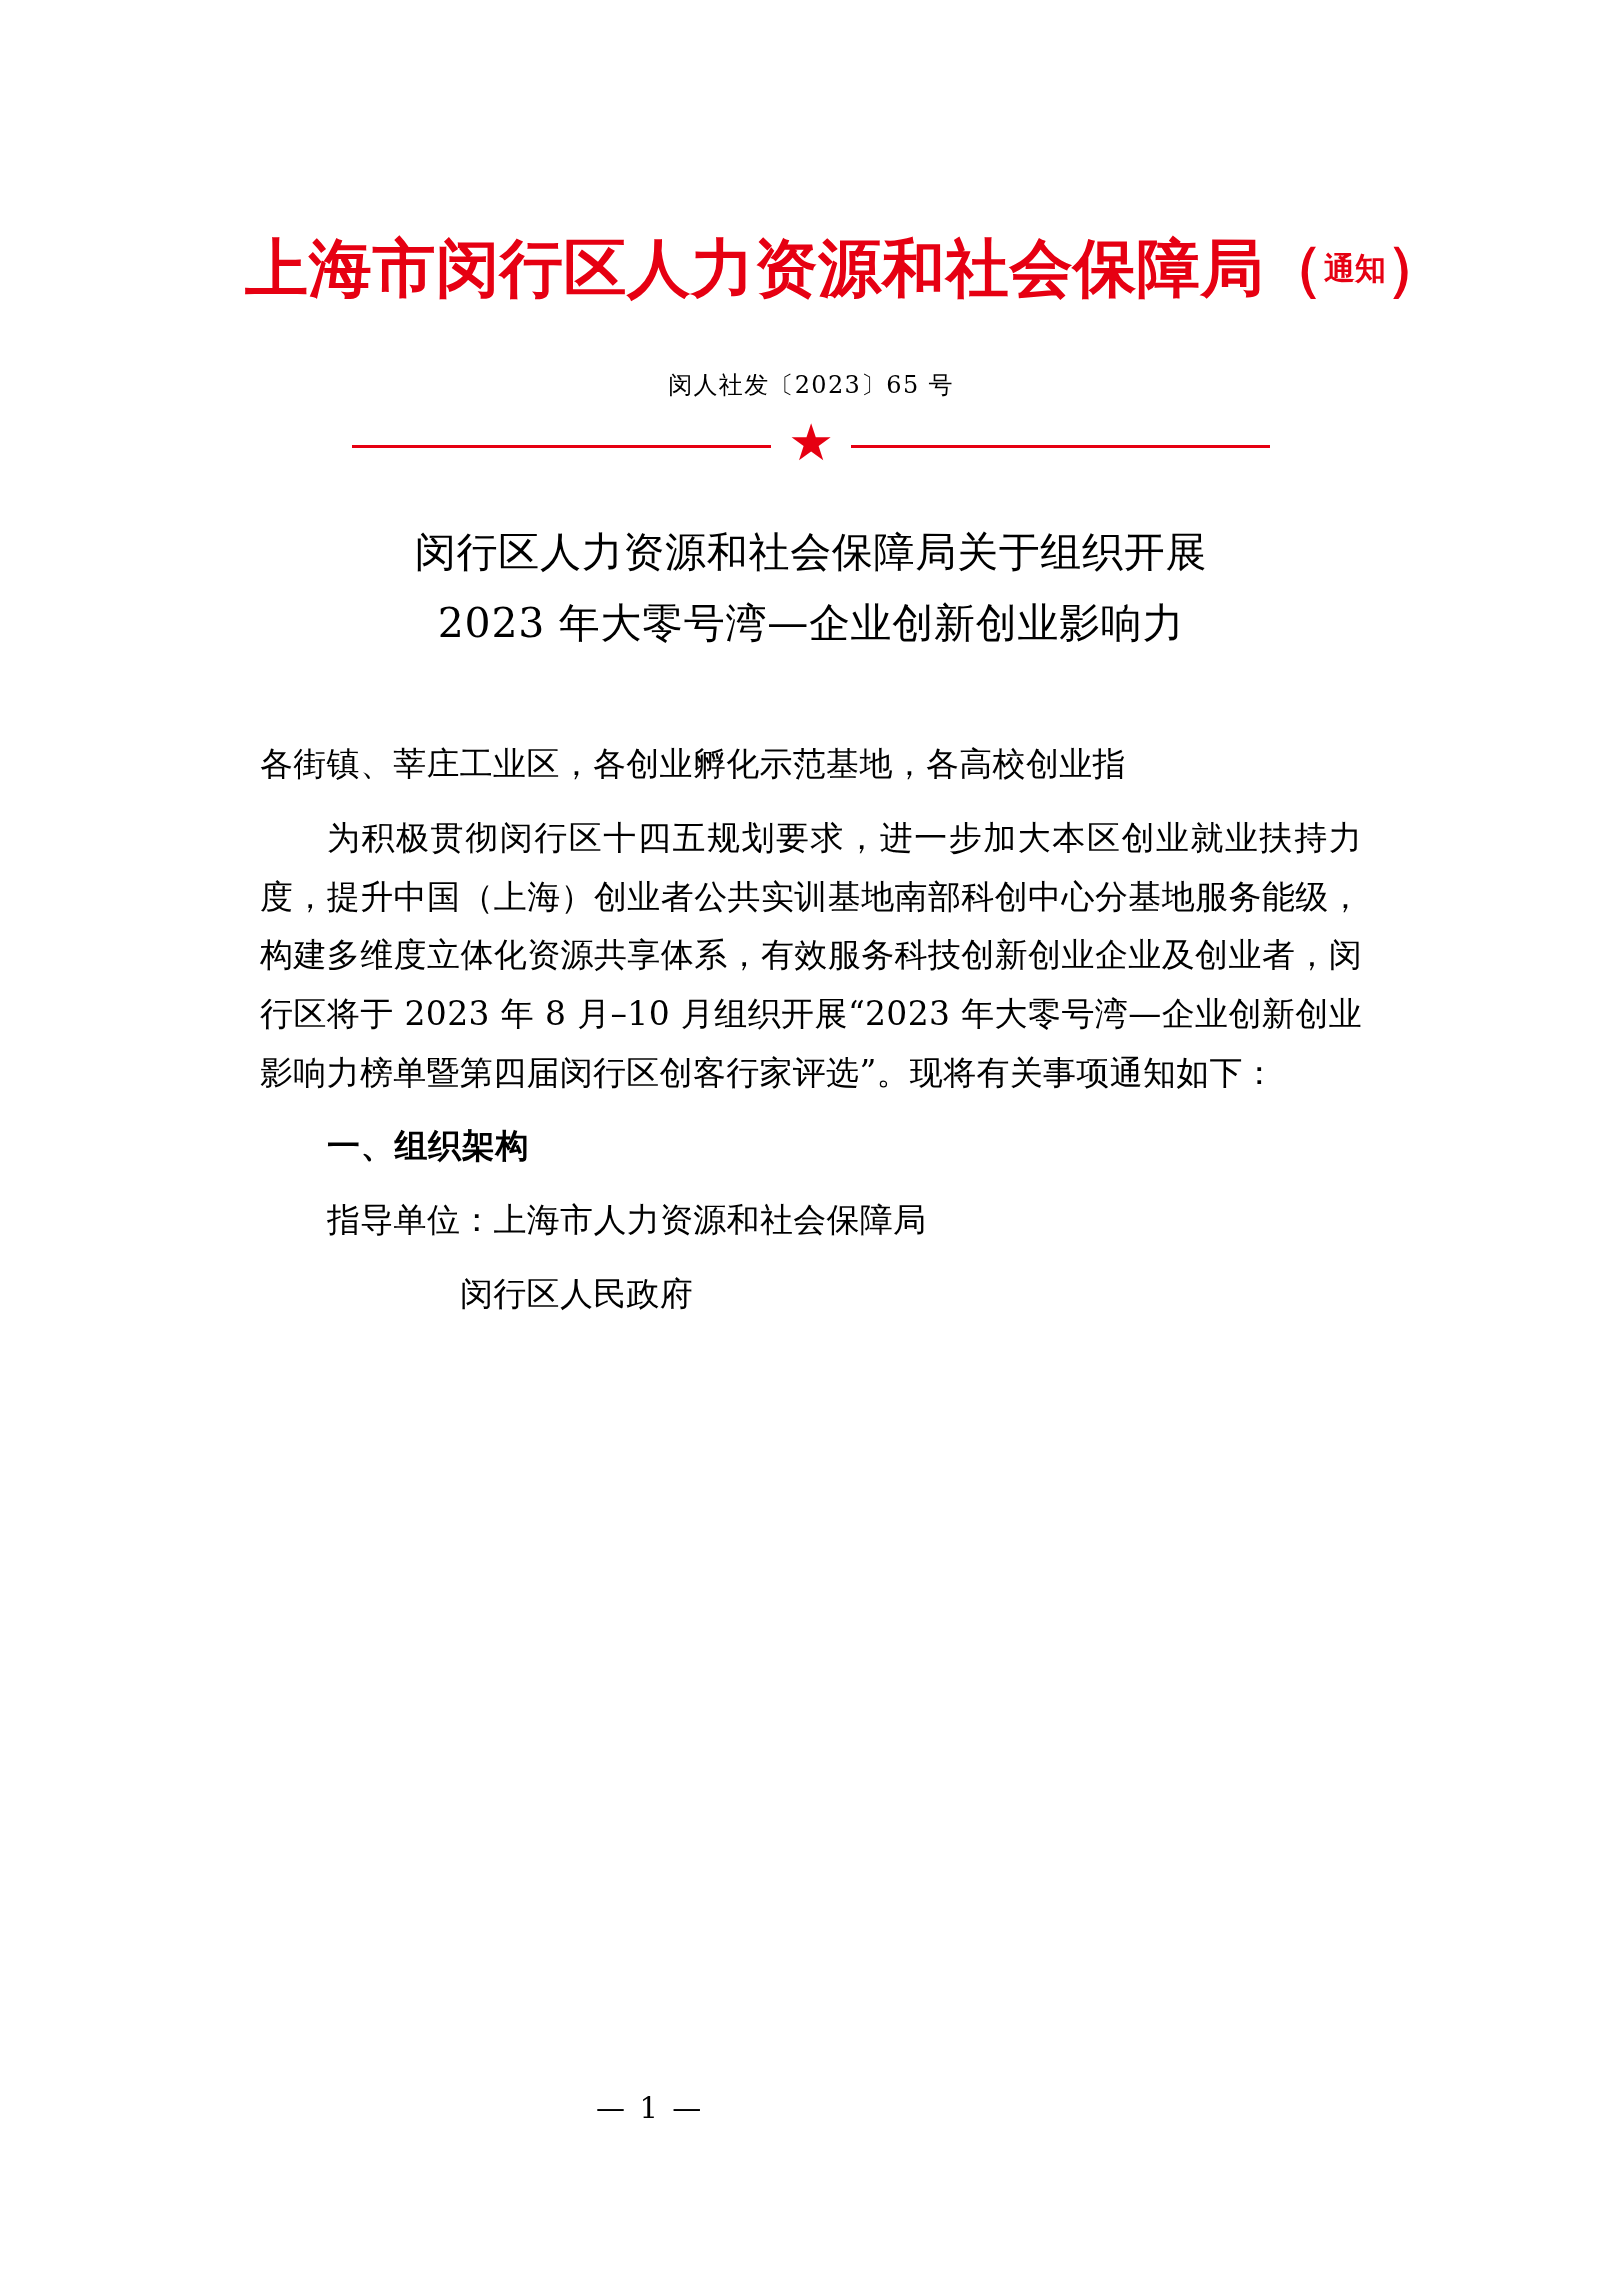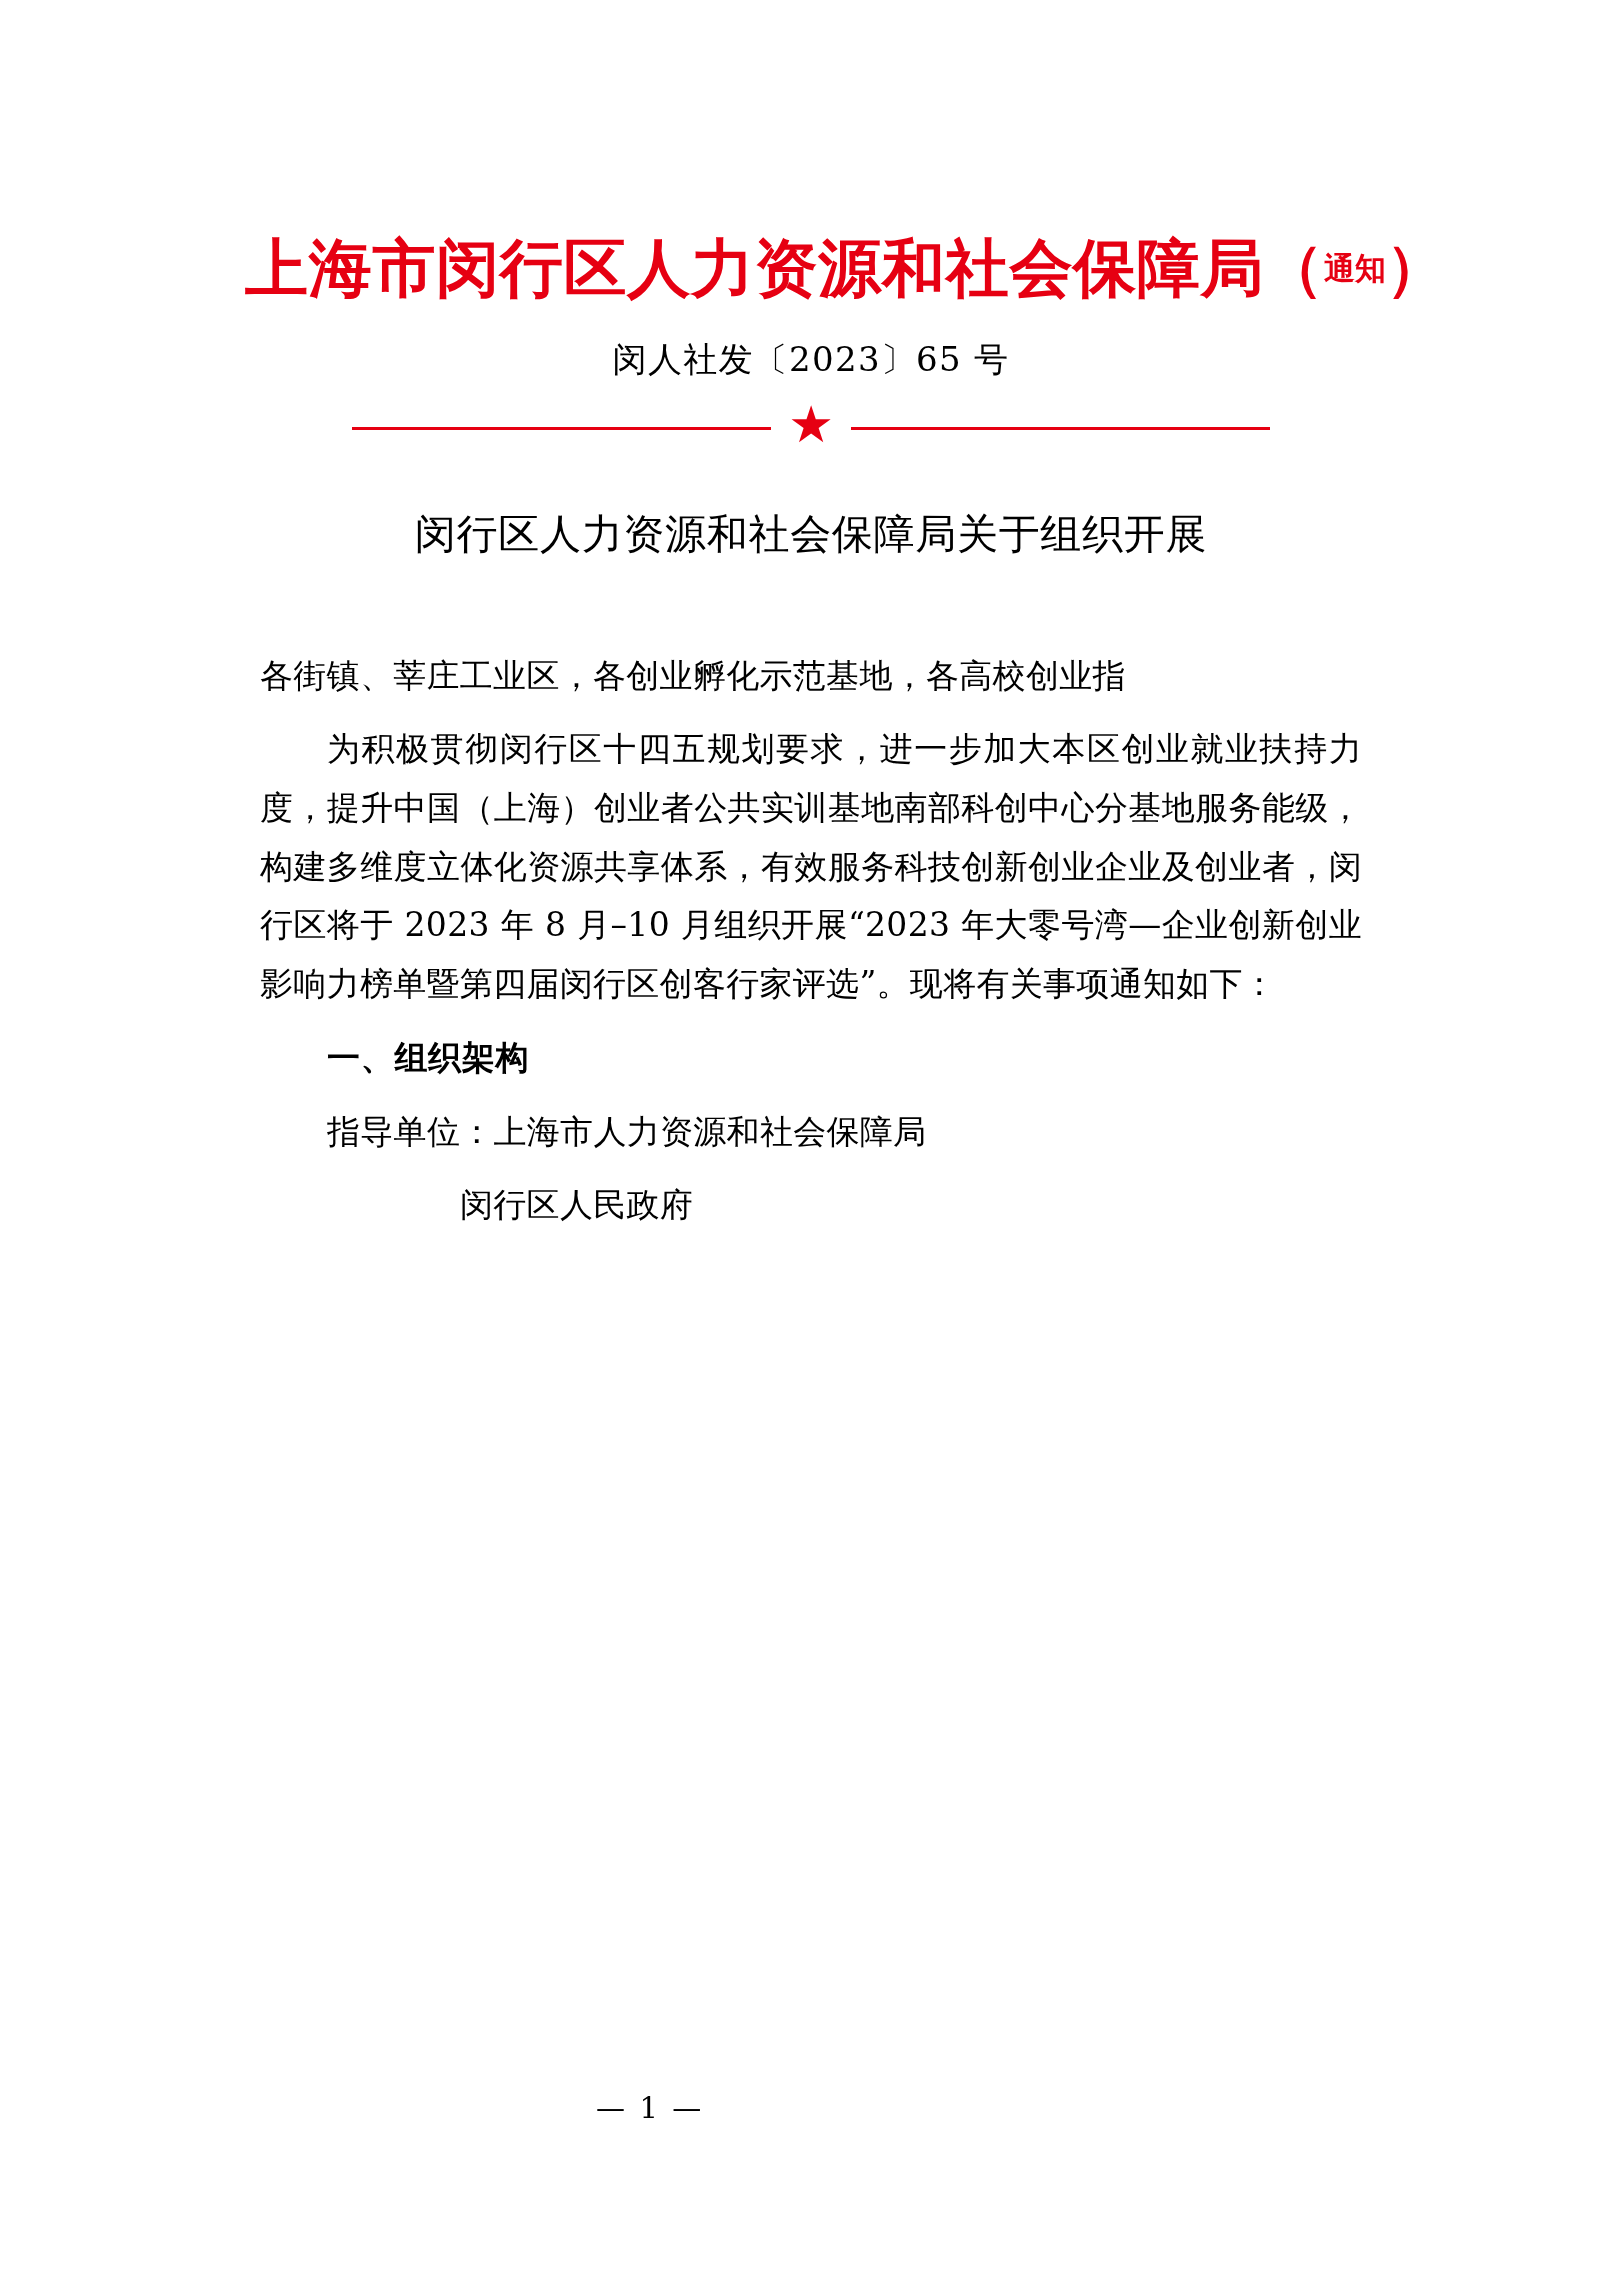--- a/index.html
+++ b/index.html
@@ -54,23 +54,23 @@
   .masthead .sub-word {
     font-size: 31px;
     display: inline;
     vertical-align: middle;
     font-weight: bold;
     letter-spacing: 0;
   }
 
   
   .doc-number {
-    margin-top: 28px;
+    margin-top: 60px;
     text-align: center;
-    font-size: 34px;
+    font-size: 24px;
     font-family: "DejaVu Serif", serif;
     color: #000;
     letter-spacing: 1.3px;
   }
 
   
   .divider {
     margin-top: 26px;
     height: 39px;
     position: relative;
@@ -153,20 +153,21 @@
     <div class="doc-number">闵人社发〔2023〕65 号</div>
 
     <div class="divider">
       <span class="line"></span>
       <span class="star">★</span>
       <span class="line"></span>
     </div>
 
     <div class="doc-title">
       <span class="tline">闵行区人力资源和社会保障局关于组织开展</span>
+      <span class="tline">2023 年大零号湾—企业创新创业影响力</span>
     </div>
 
     <div class="body-text">
       <p>各街镇、莘庄工业区，各创业孵化示范基地，各高校创业指</p>
       <p class="indent2">为积极贯彻闵行区十四五规划要求，进一步加大本区创业就业扶持力度，提升中国（上海）创业者公共实训基地南部科创中心分基地服务能级，构建多维度立体化资源共享体系，有效服务科技创新创业企业及创业者，闵行区将于 2023 年 8 月–10 月组织开展“2023 年大零号湾—企业创新创业影响力榜单暨第四届闵行区创客行家评选”。现将有关事项通知如下：</p>
       <p class="section-heading">一、组织架构</p>
       <p class="sub-line">指导单位：上海市人力资源和社会保障局</p>
       <p class="sub-line-2">闵行区人民政府</p>
     </div>
 

